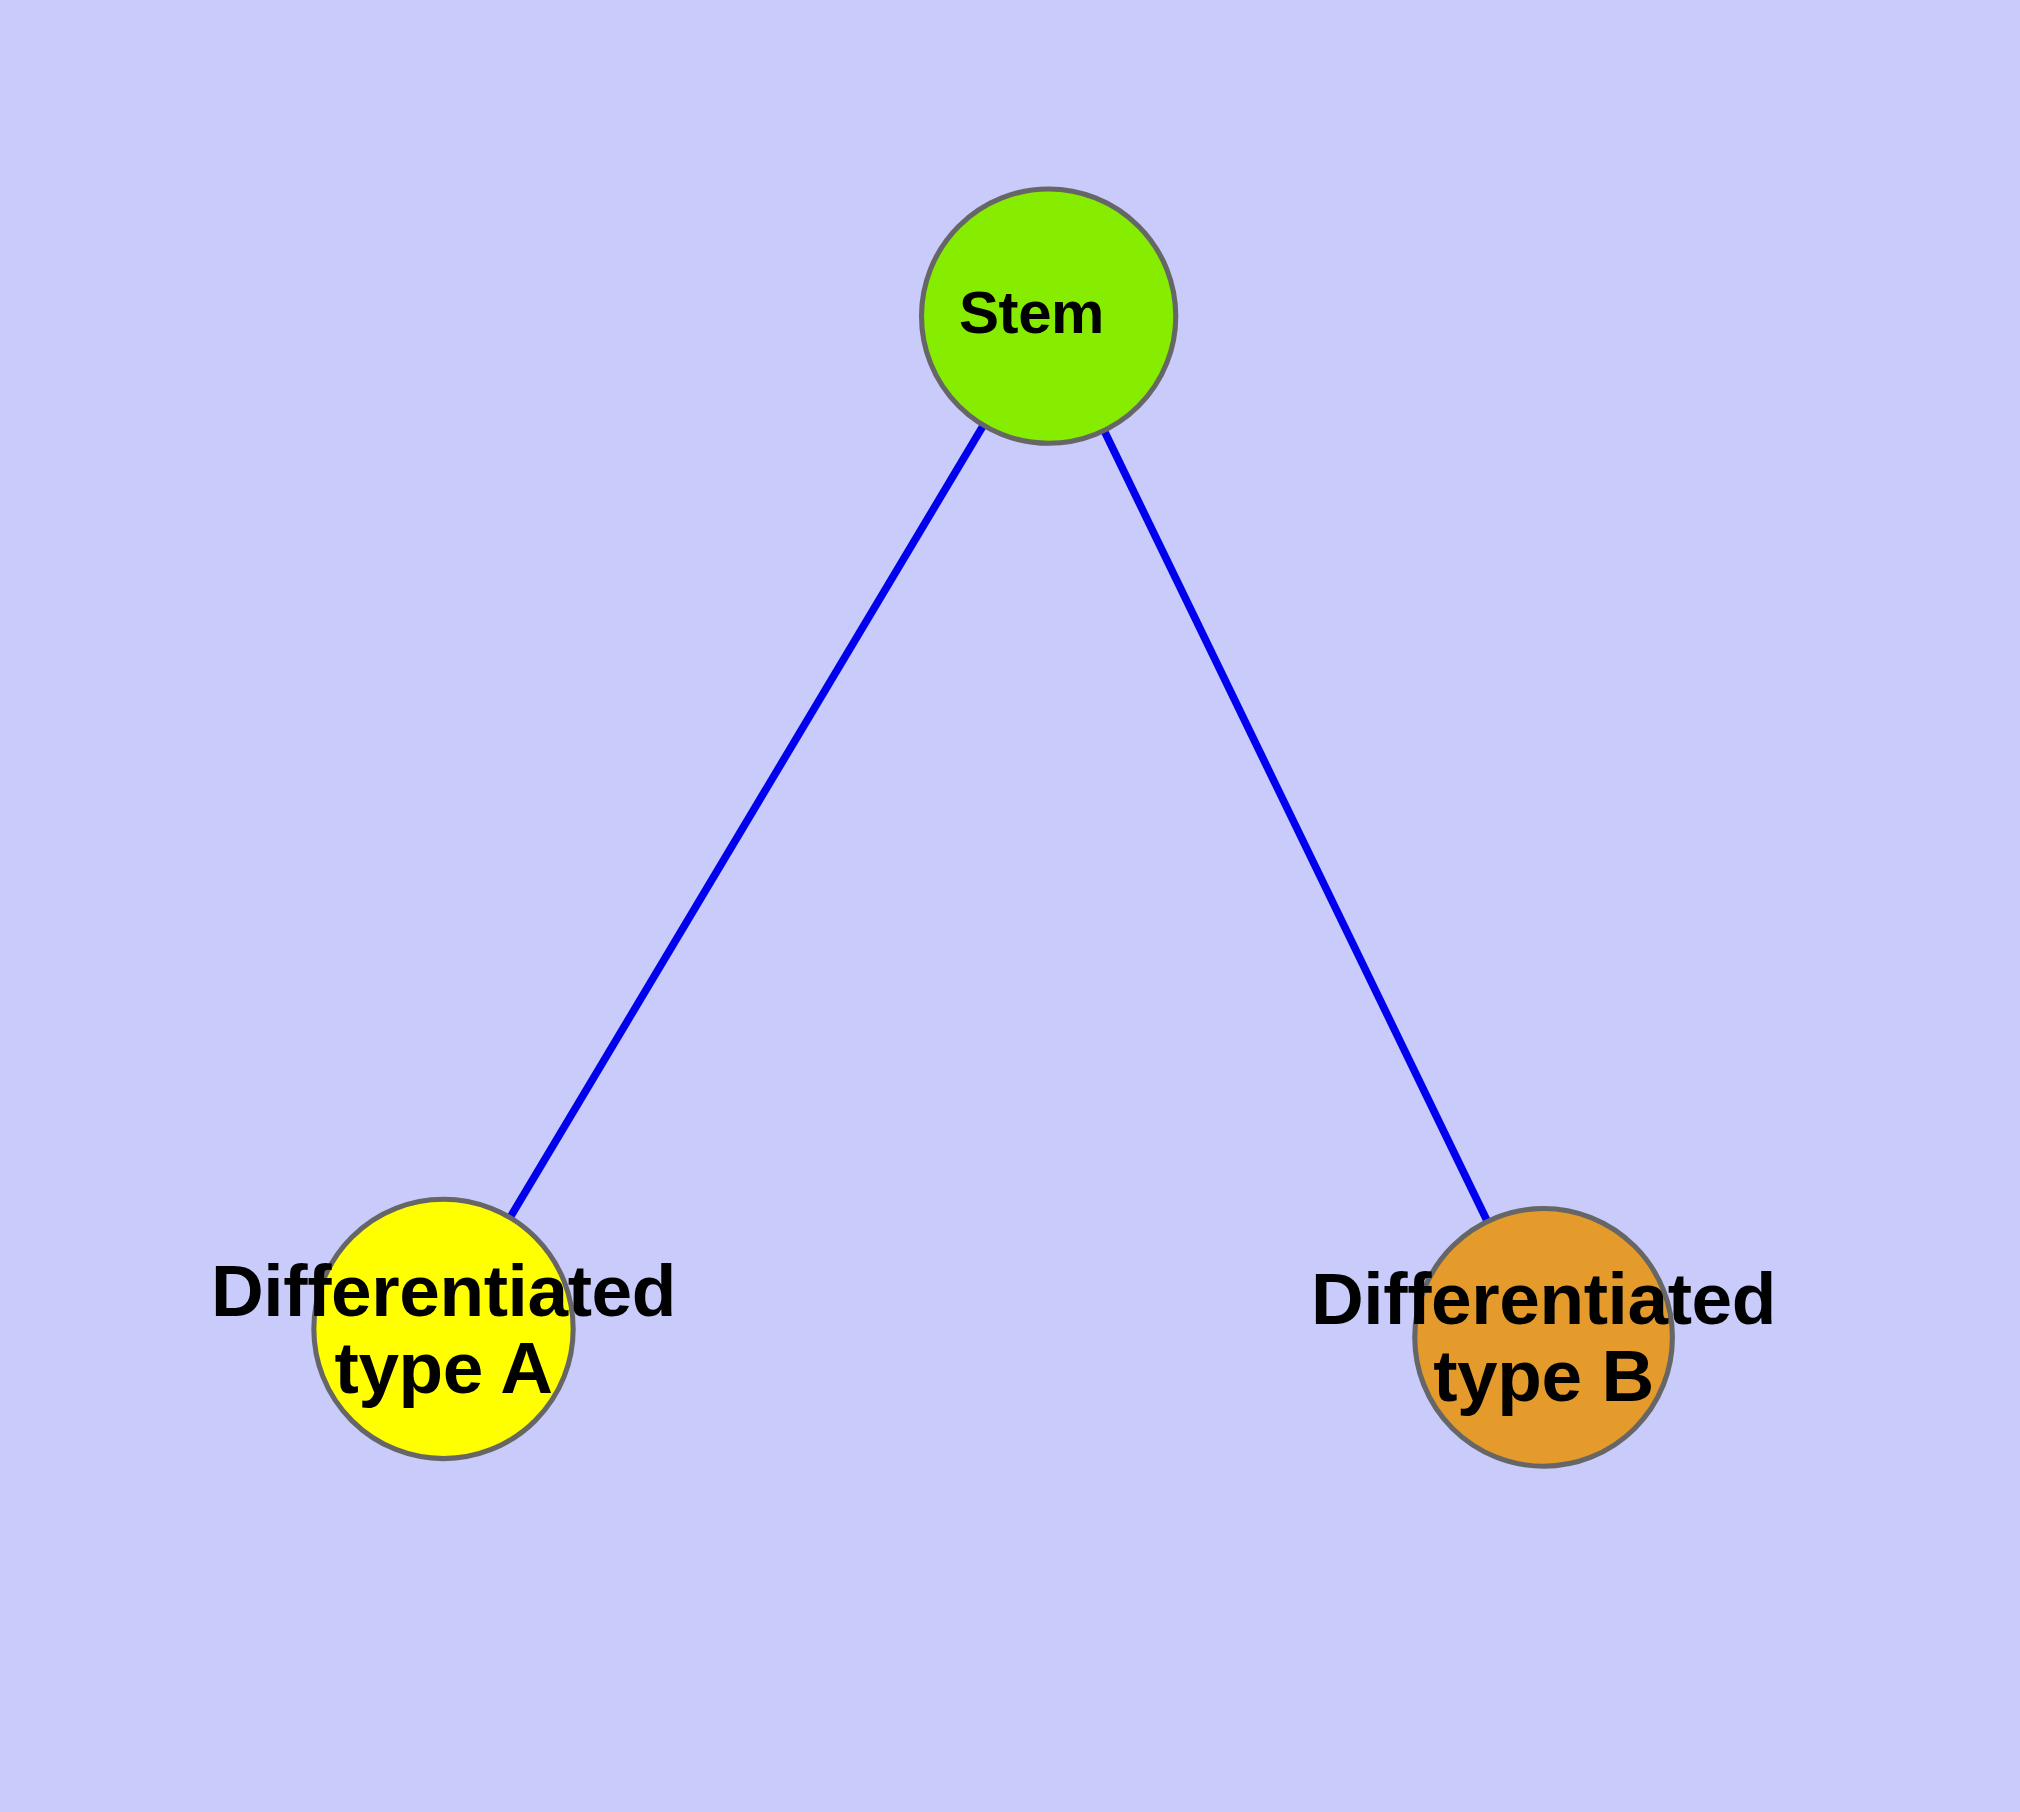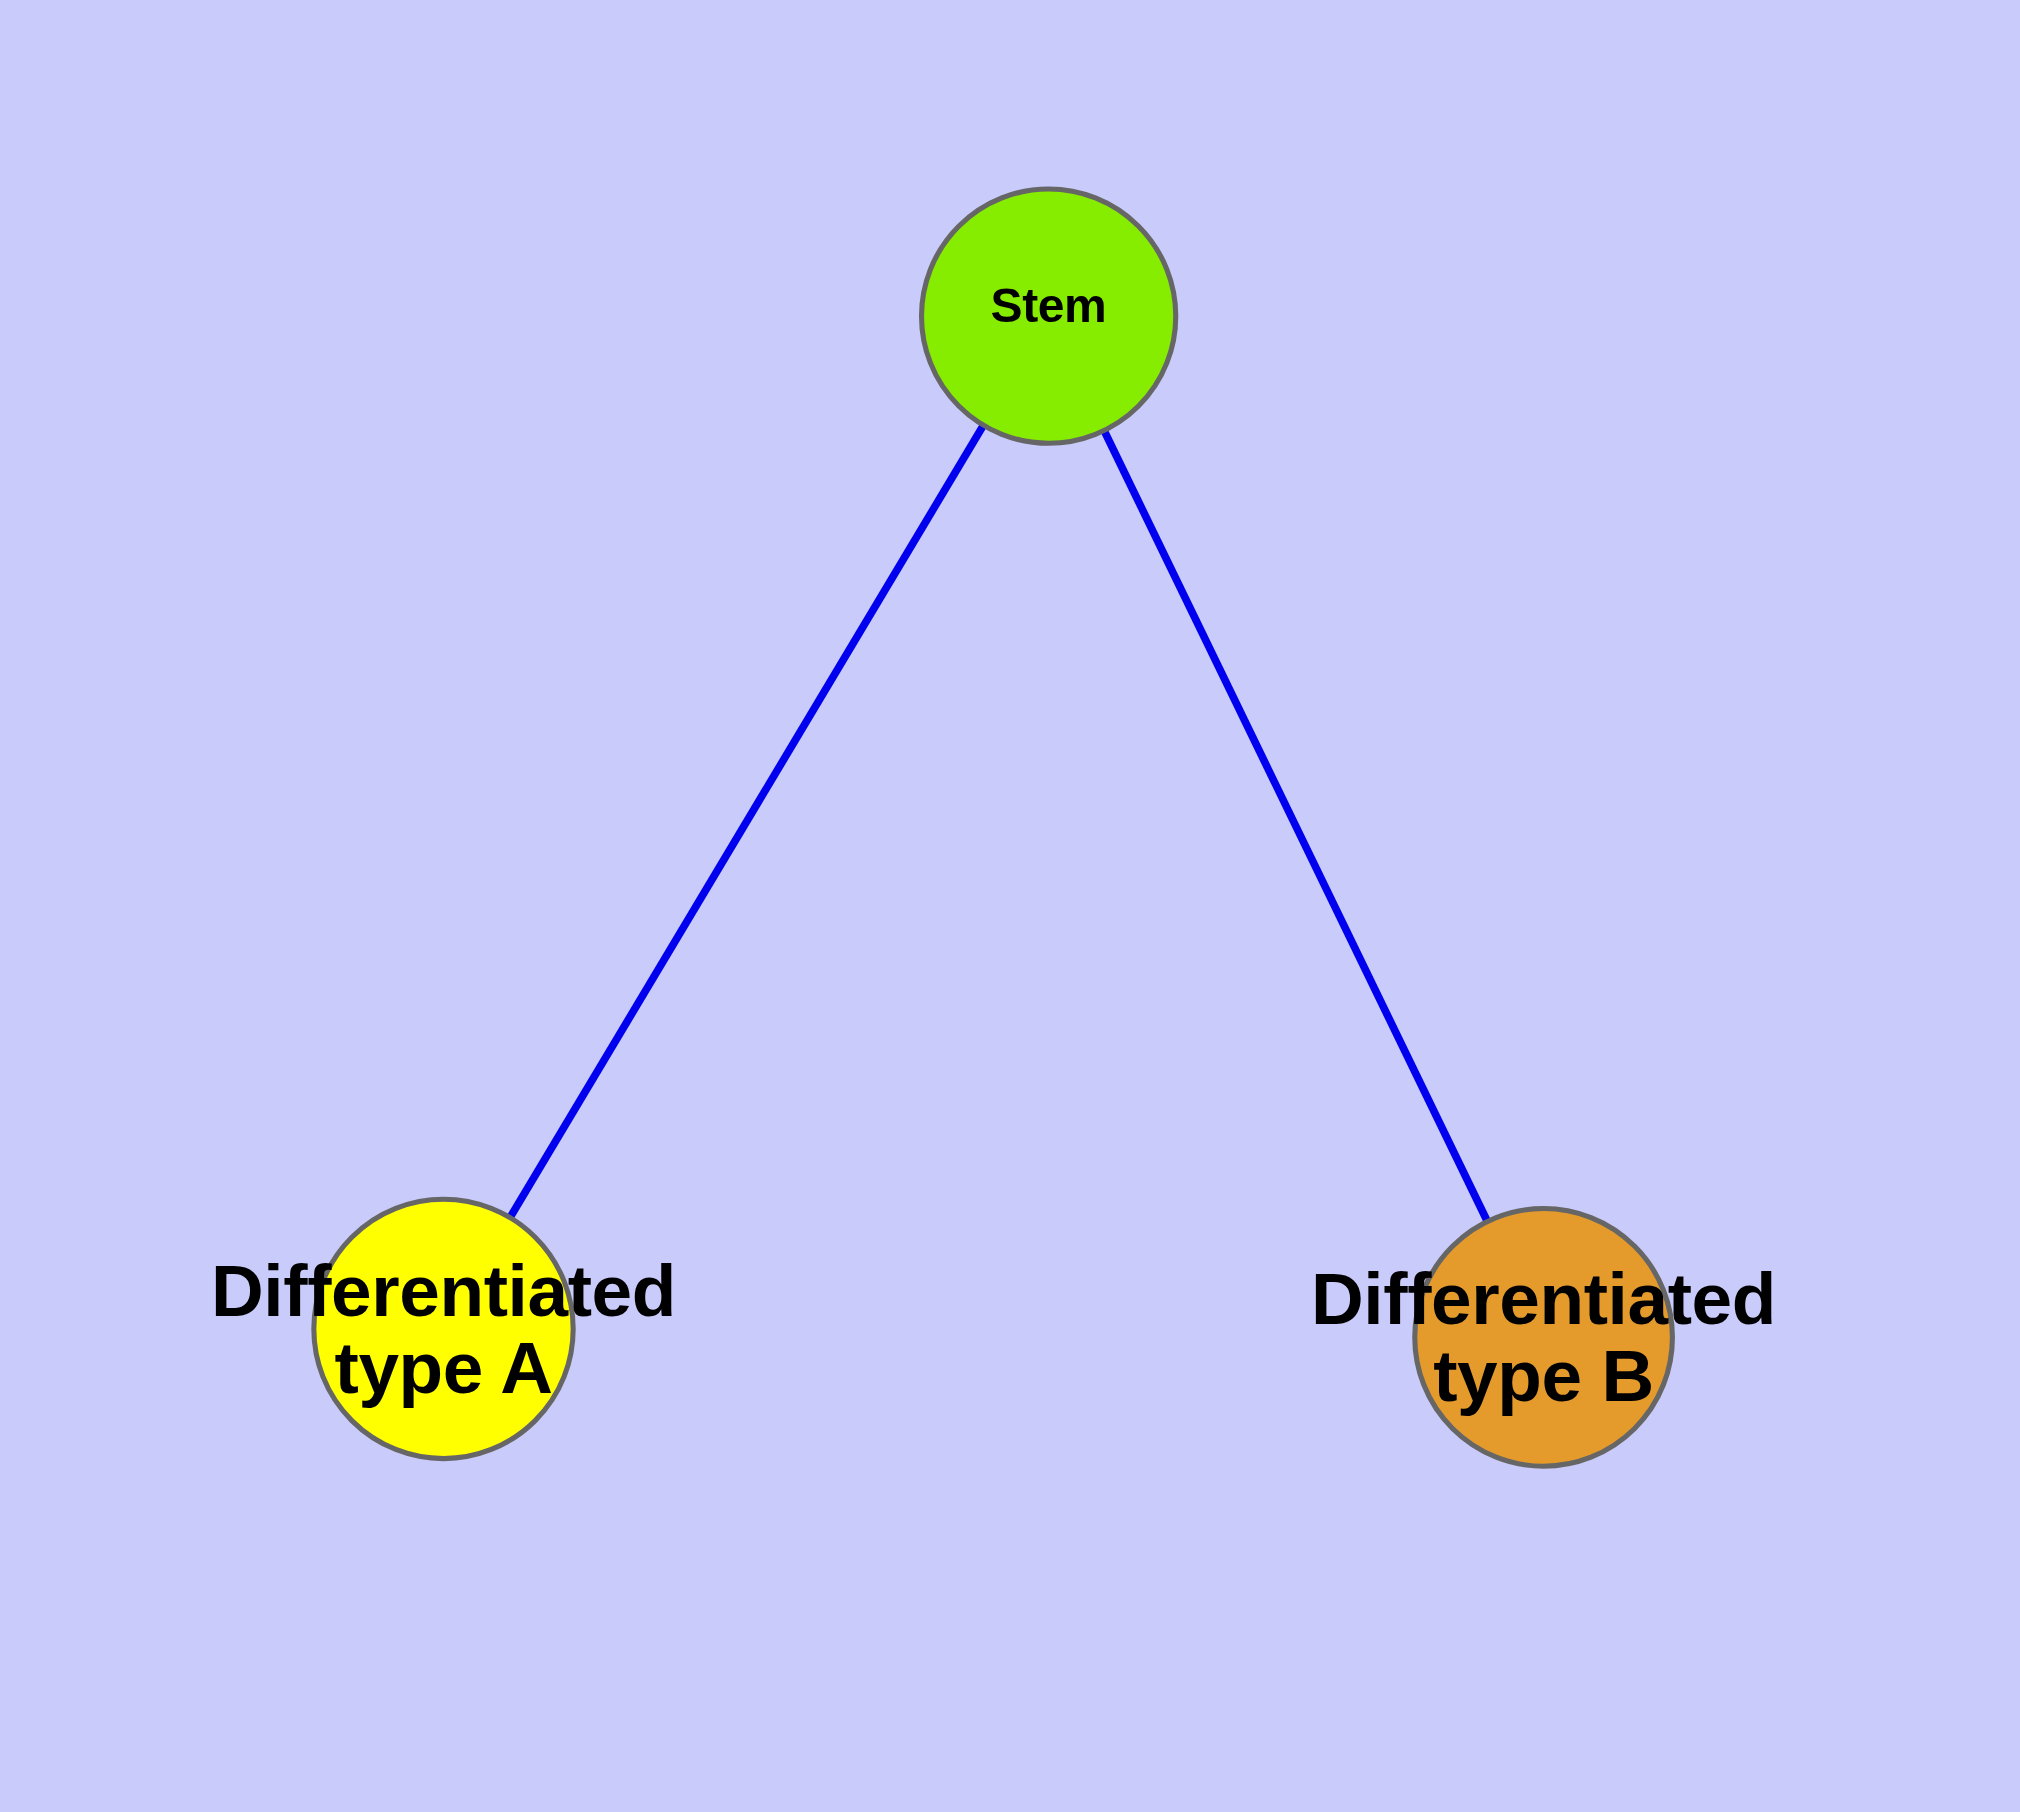--- a/index.html
+++ b/index.html
@@ -58,21 +58,21 @@
       <line id="edge-0" x1="1161.0892821823836" y1="500.0494506891479" x2="600.4494485841897" y2="1438.3752226076938" stroke="#0000ee" stroke-width="9"></line>
       <line id="edge-1" x1="1301.5467839199184" y1="506.1830044922975" x2="1755.5809622433258" y2="1443.0172251767253" stroke="#0000ee" stroke-width="9"></line>
     </g>
     <g>
       <circle id="node-0" cx="1237" cy="373" r="150" fill="#86ec00" stroke="#666666" stroke-width="6"></circle>
       <circle id="node-1" cx="523" cy="1568" r="153" fill="#ffff00" stroke="#666666" stroke-width="6"></circle>
       <circle id="node-2" cx="1821" cy="1578" r="152" fill="#e49b2c" stroke="#666666" stroke-width="6"></circle>
     </g>
   </svg>
 
-  <div class="node-label label-stem" id="label-0" style="font-size: 48px; width: 1187px; left: 455px; top: 281px;">Stem</div>
+  <div class="node-label label-stem" id="label-0" style="font-size: 60px; width: 1187px; left: 438px; top: 281px;">Stem</div>
 
   <div class="node-label label-diff" id="label-1" style="font-size: 73px; width: 1187px; left: -150px; top: 1252px;">Differentiated
 type A</div>
 
   <div class="node-label label-diff" id="label-2" style="font-size: 73px; width: 1187px; left: 950px; top: 1260px;">Differentiated
 type B</div>
 
 </div>
 
 

